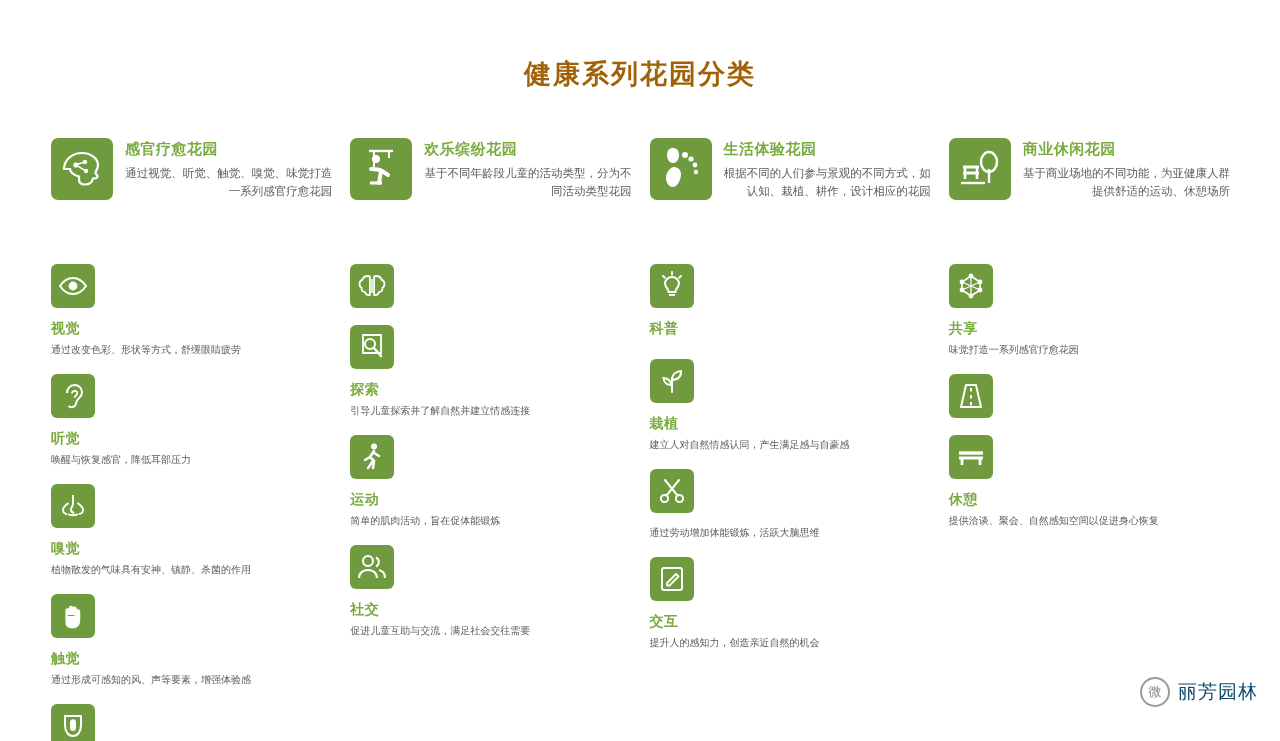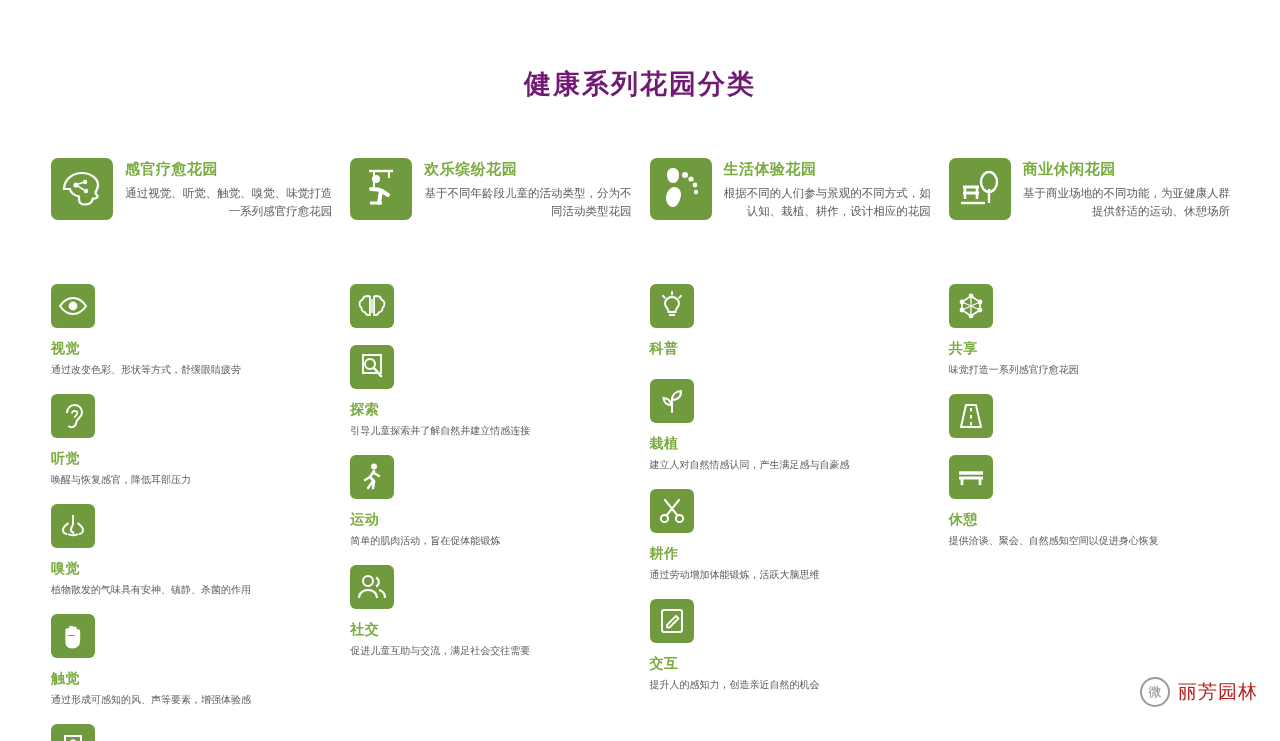--- a/index.html
+++ b/index.html
@@ -10,25 +10,25 @@
   body {
     width: 1280px;
     height: 741px;
     font-family: "DejaVu Sans", "Liberation Sans", sans-serif;
     color: #4a4a4a;
     position: relative;
     overflow: hidden;
   }
   .page-title {
     text-align: center;
-    color: #701a75;
+    color: #a16207;
     font-size: 27px;
     font-weight: bold;
     letter-spacing: 2px;
-    margin: 10px;
+    margin: 0;
     padding-top: 56px;
     padding-bottom: 0;
   }
 
   
   .columns {
     display: flex;
     padding: 46px 32px 0 32px;
     box-sizing: border-box;
     gap: 0;
@@ -127,21 +127,21 @@
   .wm-badge {
     width: 26px;
     height: 26px;
     border: 2px solid #9a9a9a;
     border-radius: 50%;
     display: flex;
     align-items: center;
     justify-content: center;
   }
   .wm-text {
-    color: #b91c1c;
+    color: #0c4a6e;
     font-size: 19px;
     letter-spacing: 1px;
   }
 
   svg { display: block; }
 </style>
 </head>
 <body>
 
 <h1 class="page-title">健康系列花园分类</h1>
@@ -363,21 +363,20 @@
 
       <div class="sub-item">
         <div class="sub-icon">
           <svg width="28" height="28" viewBox="0 0 28 28">
             <circle cx="6.5" cy="21.5" r="3.6" fill="none" stroke="#ffffff" stroke-width="2"></circle>
             <circle cx="21.5" cy="21.5" r="3.6" fill="none" stroke="#ffffff" stroke-width="2"></circle>
             <path d="M8.5 18.5L21 3 M19.5 18.5L7 3" stroke="#ffffff" stroke-width="2" stroke-linecap="round"></path>
           </svg>
         </div>
         <div class="sub-text">
-          <p class="sub-title">耕作</p>
           <p class="sub-desc">通过劳动增加体能锻炼，活跃大脑思维</p>
         </div>
       </div>
 
       <div class="sub-item">
         <div class="sub-icon">
           <svg width="28" height="28" viewBox="0 0 28 28">
             <rect x="4" y="3" width="20" height="22" rx="2" fill="none" stroke="#ffffff" stroke-width="2"></rect>
             <path d="M9 18l9-9 2.5 2.5-9 9H9z" fill="none" stroke="#ffffff" stroke-width="1.8" stroke-linejoin="round"></path>
           </svg>

